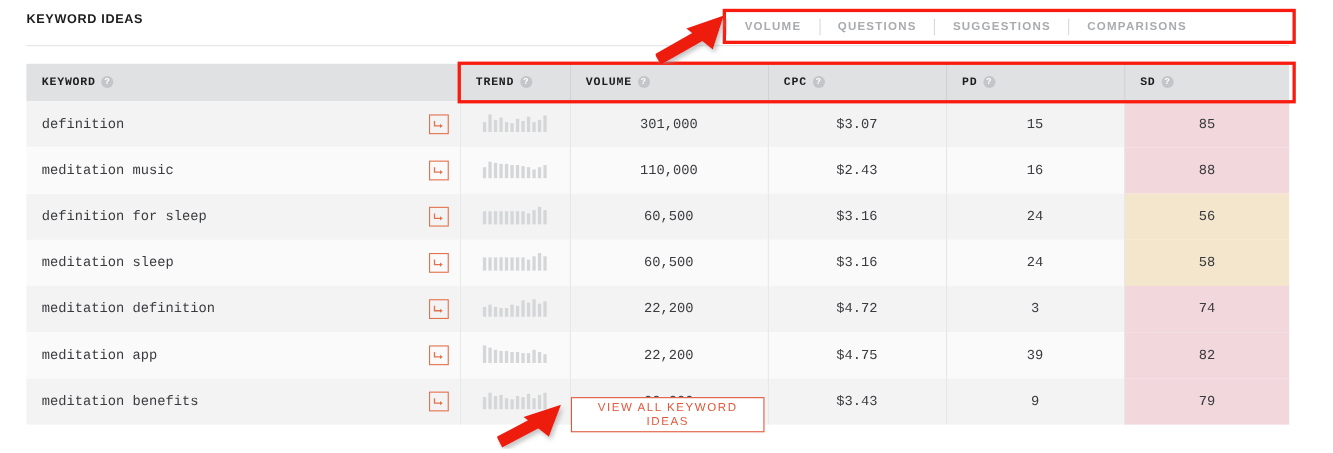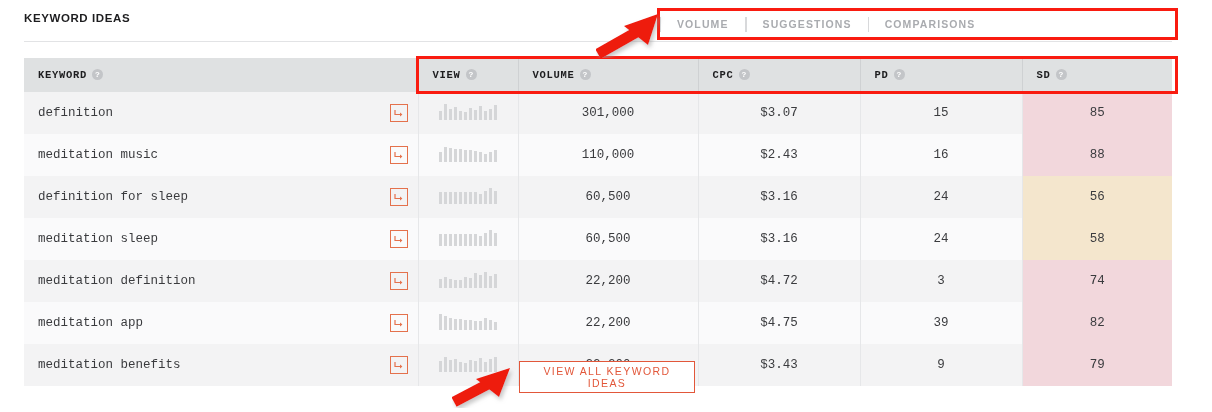--- a/index.html
+++ b/index.html
@@ -215,39 +215,40 @@
 
 <div class="panel-header">
   <div class="panel-title">KEYWORD IDEAS</div>
   <div class="header-rule"></div>
 </div>
 
 <div class="tabs">
   <div class="tab-sep"></div>
   <div class="tab">VOLUME</div>
   <div class="tab-sep"></div>
+  <div class="tab">QUESTIONS</div>
   <div class="tab-sep"></div>
   <div class="tab">SUGGESTIONS</div>
   <div class="tab-sep"></div>
   <div class="tab">COMPARISONS</div>
 </div>
 
 <table class="kw-table">
   <colgroup>
     <col class="col-keyword">
       <col class="col-trend">
       <col class="col-volume">
     <col class="col-cpc">
       <col class="col-pd">
       <col class="col-sd">
   </colgroup>
   <thead>
     <tr>
       <th><span>KEYWORD</span><span class="help-icon">?</span></th>
-      <th><span>VIEW</span><span class="help-icon">?</span></th>
+      <th><span>TREND</span><span class="help-icon">?</span></th>
       <th><span>VOLUME</span><span class="help-icon">?</span></th>
       <th><span>CPC</span><span class="help-icon">?</span></th>
       <th><span>PD</span><span class="help-icon">?</span></th>
       <th><span>SD</span><span class="help-icon">?</span></th>
     </tr>
   </thead>
   <tbody id="kw-body">
       <tr>
         <td class="cell-keyword"><span class="kw-text">definition</span><span class="goto-icon">
             <svg width="11" height="11" viewBox="0 0 11 11">

